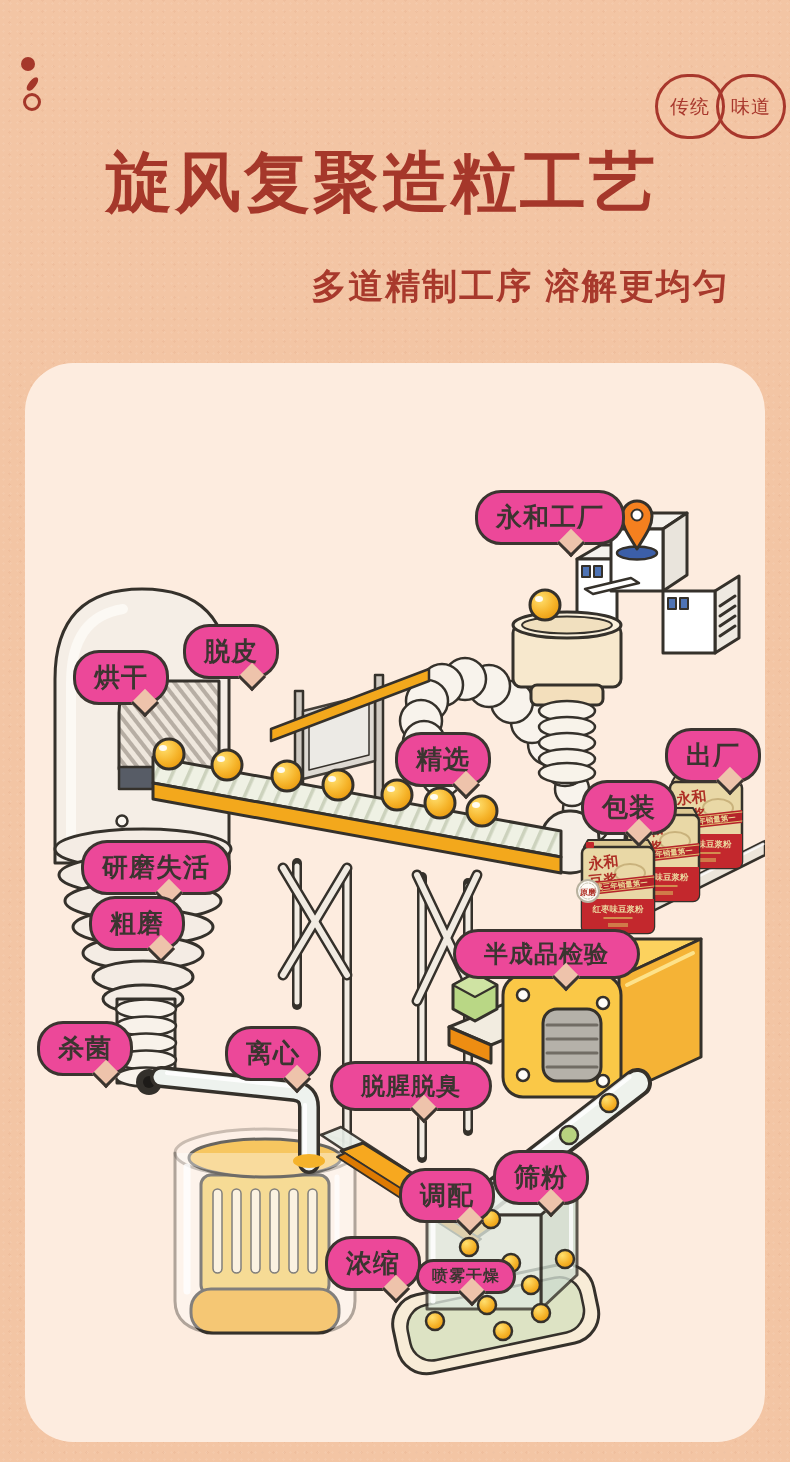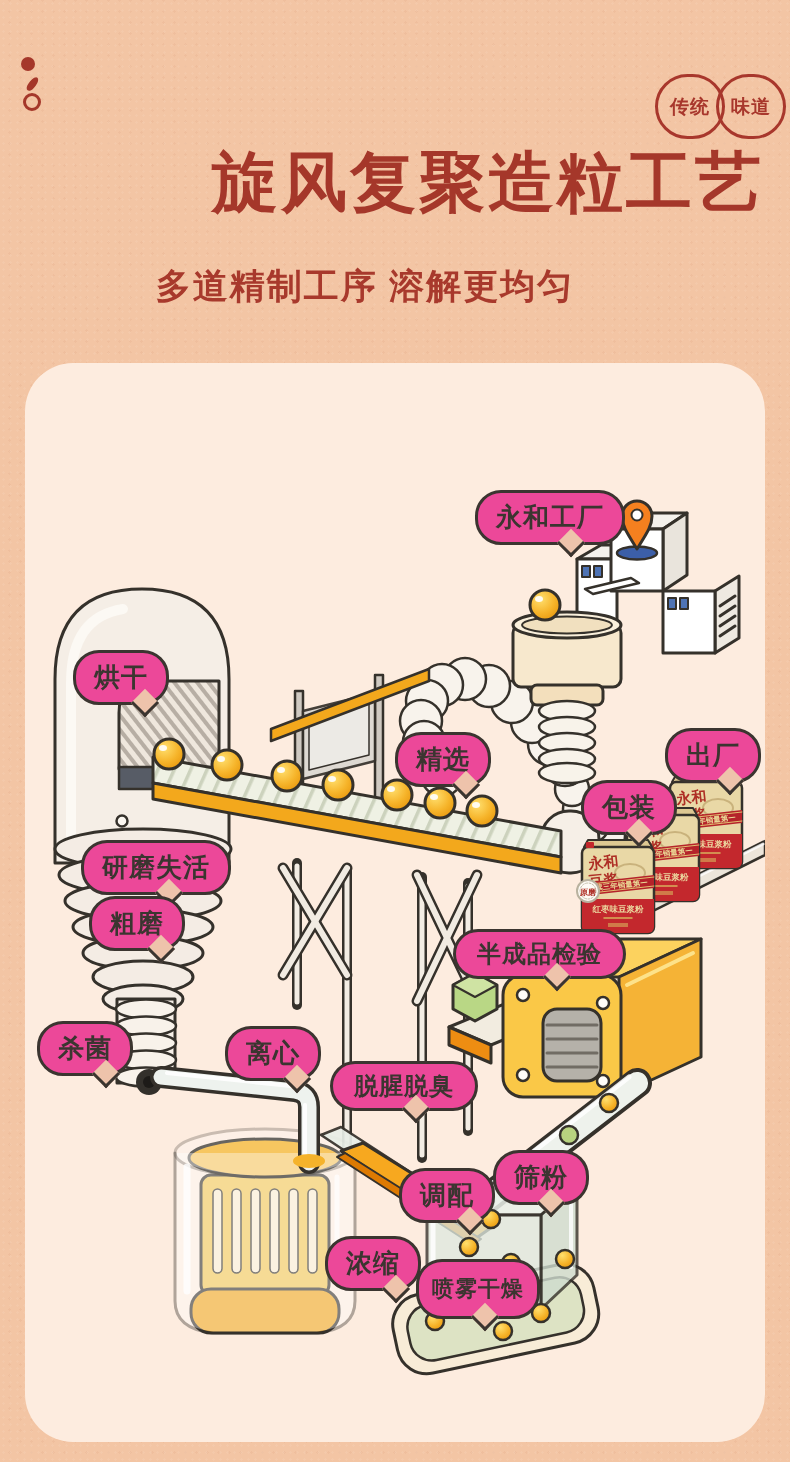--- a/index.html
+++ b/index.html
@@ -15,31 +15,31 @@
   }
   
   .deco{position:absolute;background:#a5372a;}
   .deco-dot{left:21px;top:57px;width:14px;height:14px;border-radius:50%;}
   .deco-comma{left:29px;top:76px;width:7px;height:16px;border-radius:60% 60% 60% 60%/55% 55% 45% 45%;transform:rotate(38deg);}
   .deco-ring{left:23px;top:93px;width:12px;height:12px;border-radius:50%;background:transparent;border:3px solid #a5372a;}
   
   .badge{position:absolute;right:4px;top:74px;display:flex;}
   .badge .cap{
     border:3px solid #a8372c;border-radius:999px;color:#a8372c;
-    font-size:19px;font-weight:bold;line-height:1;padding:20px 12px;letter-spacing:1px;
+    font-size:19px;font-weight:normal;line-height:1;padding:20px 12px;letter-spacing:1px;
     background:transparent;white-space:nowrap;
   }
   .badge .cap + .cap{margin-left:-9px;}
   .page-title{
-    position:absolute;left:0;top:138px;width:764px;text-align:right;
+    position:absolute;left:0;top:138px;width:764px;text-align:center;
     font-family:"Liberation Serif", serif;font-weight:900;font-size:66px;
     color:#a5372a;letter-spacing:3px;
   }
   .page-subtitle{
-    position:absolute;left:0;top:263px;width:730px;text-align:center;
+    position:absolute;left:0;top:263px;width:730px;text-align:right;
     font-weight:bold;font-size:35px;color:#a8392c;letter-spacing:2px;
   }
   
   .panel{
     position:absolute;left:25px;top:363px;width:740px;height:1079px;
     background:#fdecdf;border-radius:48px;
   }
   .panel svg{position:absolute;left:0;top:0;z-index:1;}
   svg *{stroke-linejoin:round;stroke-linecap:round;}
   
@@ -47,22 +47,22 @@
     position:absolute;z-index:5;background:#ec4899;border:3px solid #3b3530;
     border-radius:26px;padding:7px 18px;font-size:26px;font-weight:bold;
     color:#3b3530;white-space:nowrap;letter-spacing:1px;
   }
   .bubble::after{
     content:"";position:absolute;bottom:-11px;left:var(--tx,50%);margin-left:-9px;
     width:17px;height:17px;background:#eec3ab;
     border-right:3px solid #3b3530;border-bottom:3px solid #3b3530;
     transform:rotate(45deg);
   }
-  .bubble.md{font-size:24px;padding:6px 21px;}
-  .bubble.sm{font-size:22px;padding:12px 13px;}
+  .bubble.md{font-size:24px;padding:6px 28px;}
+  .bubble.sm{font-size:16px;padding:4px 13px;}
 </style>
 </head>
 <body>
 
 <div class="deco deco-dot"></div>
 <div class="deco deco-comma"></div>
 <div class="deco deco-ring"></div>
 
 <div class="badge">
   <span class="cap">传统</span>
@@ -400,20 +400,21 @@
         <circle cx="506" cy="922" r="9"></circle>
       <circle cx="462" cy="942" r="9"></circle>
         <circle cx="516" cy="950" r="9"></circle>
         <circle cx="540" cy="896" r="9"></circle>
       <circle cx="410" cy="958" r="9"></circle>
         <circle cx="478" cy="968" r="9"></circle>
     </g>
   </svg>
 
   <div class="bubble" style="left:450px;top:127px;--tx:64%">永和工厂</div>
+  <div class="bubble" style="left:158px;top:261px;--tx:72%">脱皮</div>
   <div class="bubble" style="left:48px;top:287px;--tx:75%">烘干</div>
   <div class="bubble" style="left:370px;top:369px;--tx:74%">精选</div>
   <div class="bubble" style="left:640px;top:365px;--tx:68%">出厂</div>
   <div class="bubble" style="left:556px;top:417px;--tx:60%">包装</div>
   <div class="bubble" style="left:56px;top:477px;--tx:58%">研磨失活</div>
   <div class="bubble" style="left:64px;top:533px;--tx:75%">粗磨</div>
   <div class="bubble" style="left:12px;top:658px;--tx:72%">杀菌</div>
   <div class="bubble" style="left:200px;top:663px;--tx:75%">离心</div>
   <div class="bubble md" style="left:305px;top:698px;--tx:58%">脱腥脱臭</div>
   <div class="bubble" style="left:374px;top:805px;--tx:74%">调配</div>

